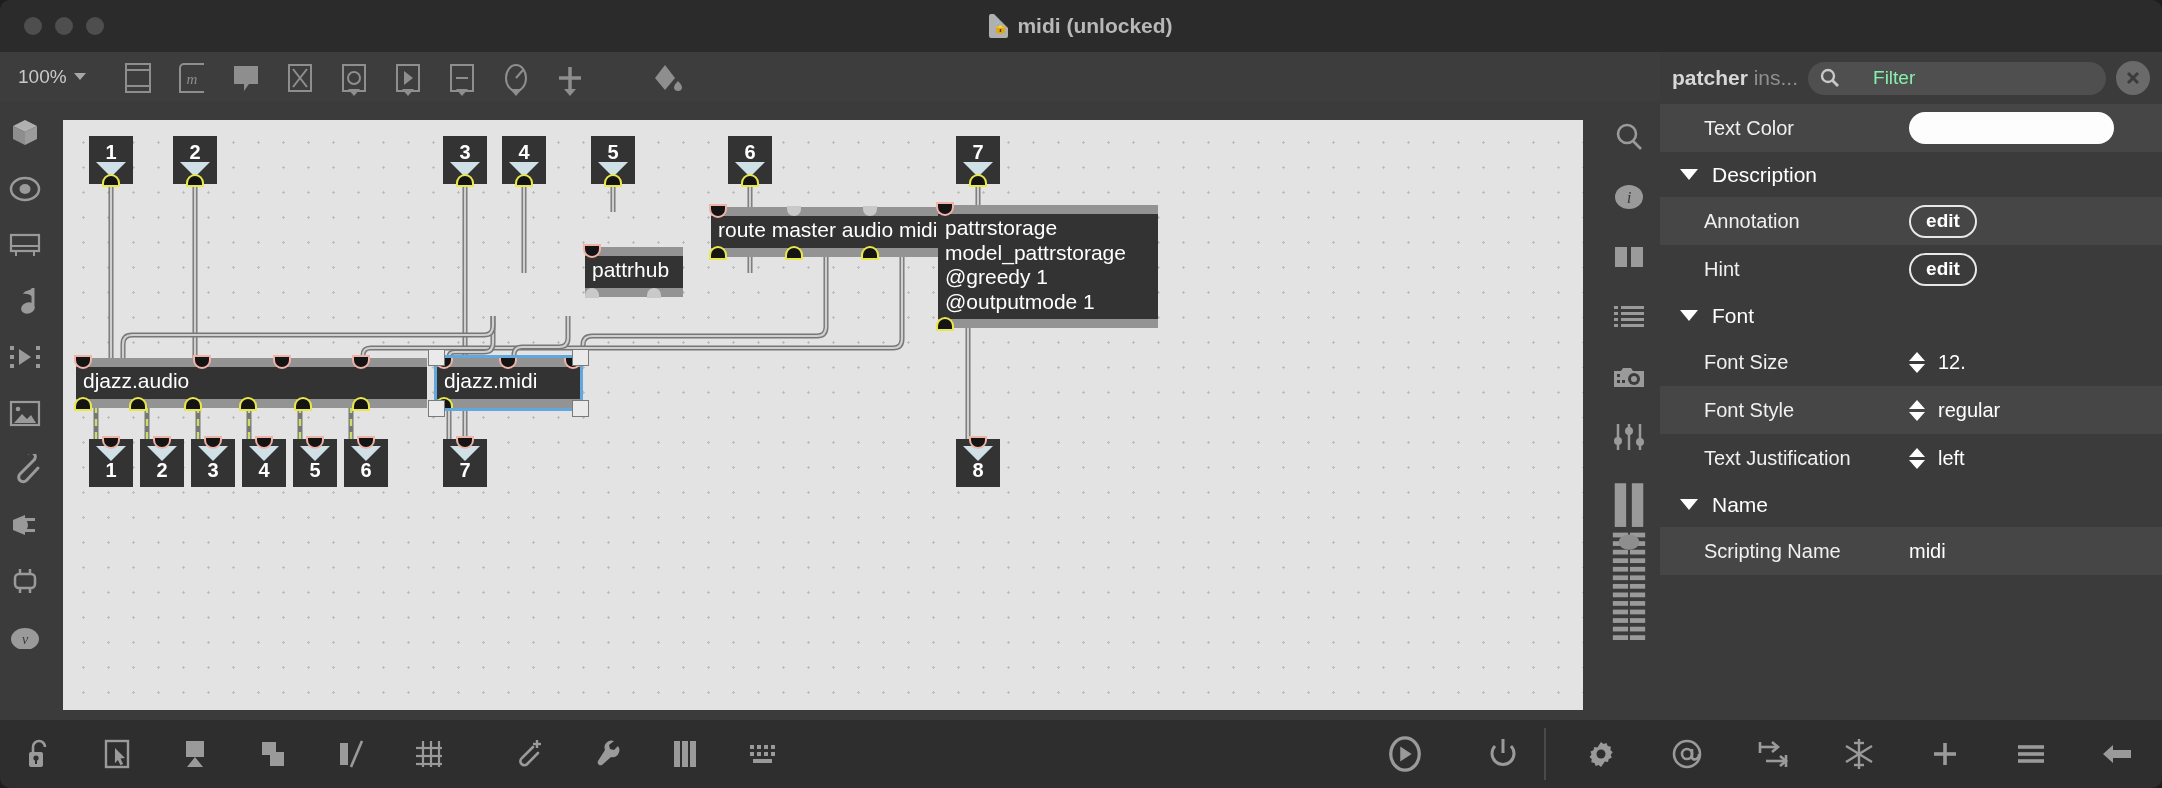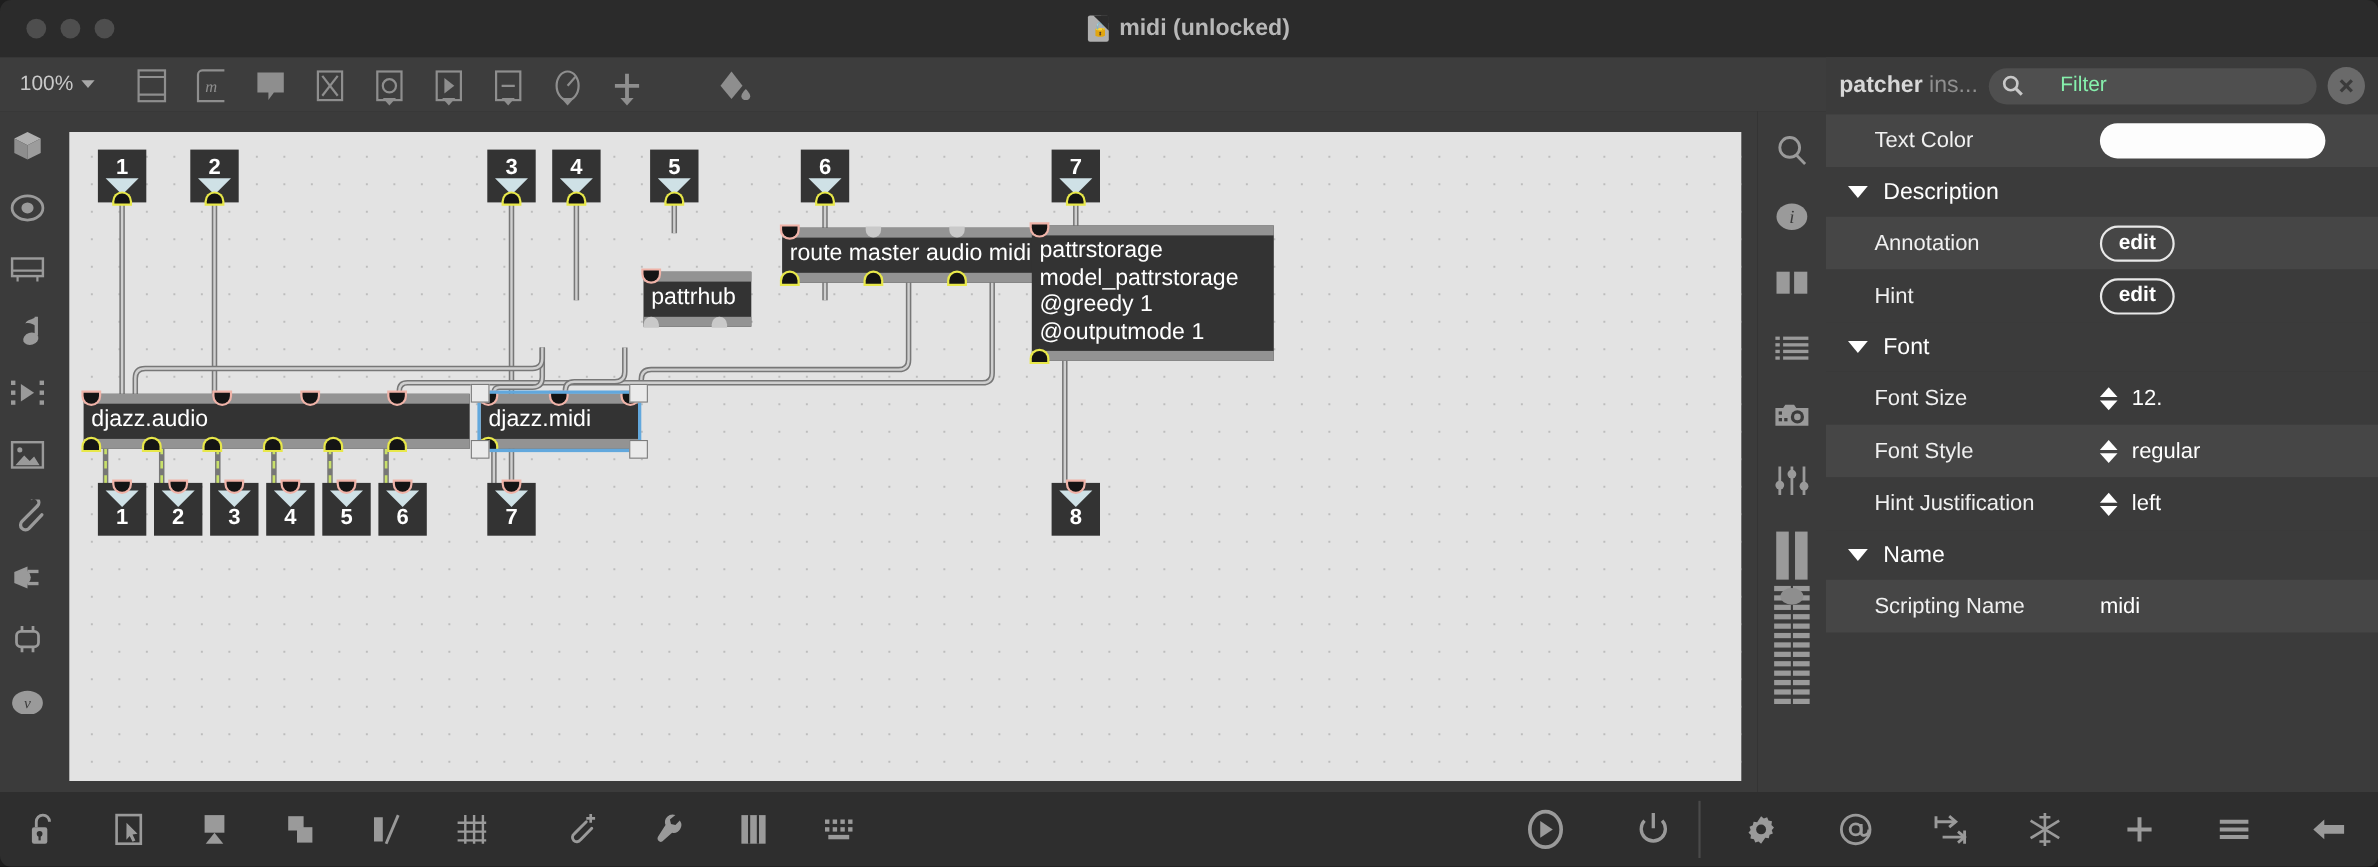--- a/index.html
+++ b/index.html
@@ -748,21 +748,21 @@
           <div class="lbl">Font Style</div>
           <div class="val">
             <div class="stepper">
               <i class="up"></i>
               <i class="dn"></i>
             </div>
             <span>regular</span>
           </div>
         </div>
         <div class="row plain">
-          <div class="lbl">Hint Justification</div>
+          <div class="lbl">Text Justification</div>
           <div class="val">
             <div class="stepper">
               <i class="up"></i>
               <i class="dn"></i>
             </div>
             <span>left</span>
           </div>
         </div>
         <div class="grp">
           <span class="tri"></span>

